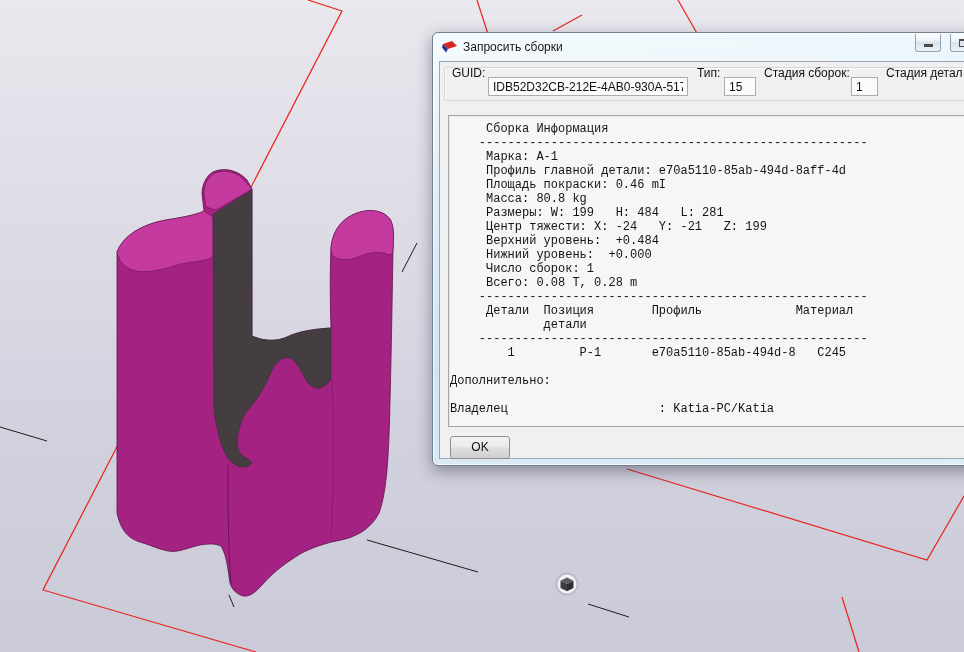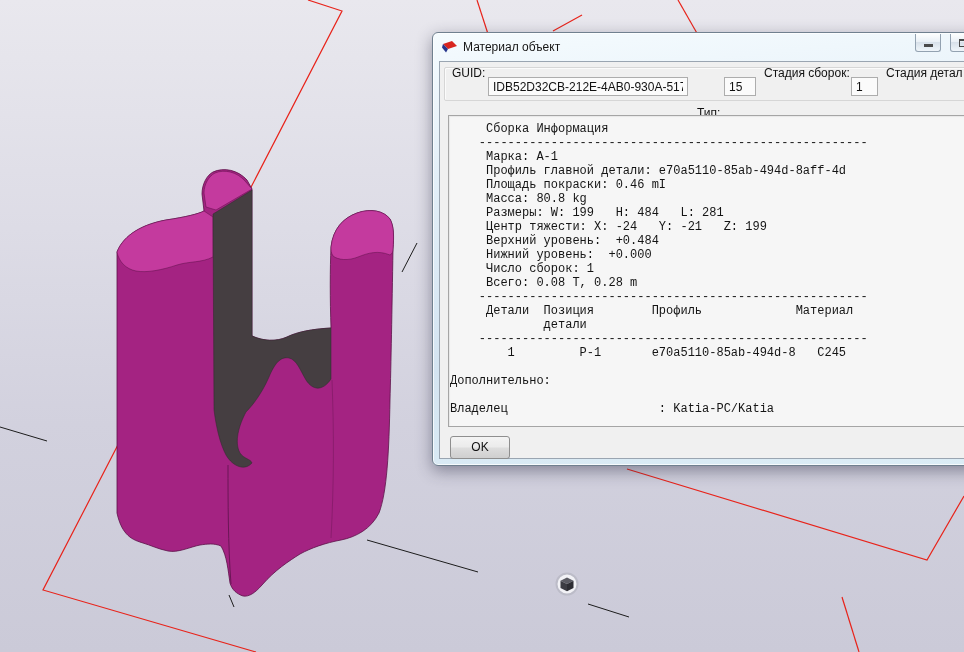--- a/index.html
+++ b/index.html
@@ -42,21 +42,21 @@
     border:1px solid #d6d6d6; border-radius:2px;
     box-shadow:inset 1px 1px 0 #fbfbfb;
   }
   .flabel { position:absolute; top:4px; height:15px; font-size:12px; color:#111; white-space:nowrap; }
   .fvalue {
     position:absolute; top:15px; height:19px; font-size:12px; color:#111;
     background:#fbfbfb; border:1px solid #adadad; padding:0 4px;
     font-family:"Liberation Sans", sans-serif;
   }
   .lb-guid { left:12px; } .in-guid { left:48px; width:200px; }
-  .lb-type { left:257px;margin-top:40px; } .in-type { left:284px; width:32px; }
+  .lb-type { left:257px; } .in-type { left:284px; width:32px; }
   .lb-asm  { left:324px; } .in-asm  { left:411px; width:27px; }
   .lb-part { left:446px; }
 
   .info-area {
     position:absolute; left:8px; top:53px; width:558px; height:312px;
     background:#f6f6f6; border:1px solid #a5a5a5;
     box-shadow:inset 1px 1px 1px rgba(0,0,0,.06);
     overflow:hidden;
   }
   .info-area pre {
@@ -135,21 +135,21 @@
       <path d="M573.5,580.7 l-6.5,3.2 v7.3 l6.5,-3.2 Z" fill="#2d2d33"></path>
     </g>
   </svg>
 
   <div class="dialog">
     <div class="titlebar">
       <svg class="title-icon" viewBox="0 0 16 14">
         <path d="M1,4 L10,1 L15,6 L6,9 Z" fill="#d8251f"></path>
         <path d="M1,4 L6,9 L4,12.5 L0,7.5 Z" fill="#26358c"></path>
       </svg>
-      <span class="title-text">Материал объект</span>
+      <span class="title-text">Запросить сборки</span>
       <div class="capbtn min">
         <span class="glyph-min"></span>
       </div>
       <div class="capbtn max">
         <span class="glyph-max"></span>
       </div>
     </div>
 
     <div class="client">
       <div class="groupbox"></div>

